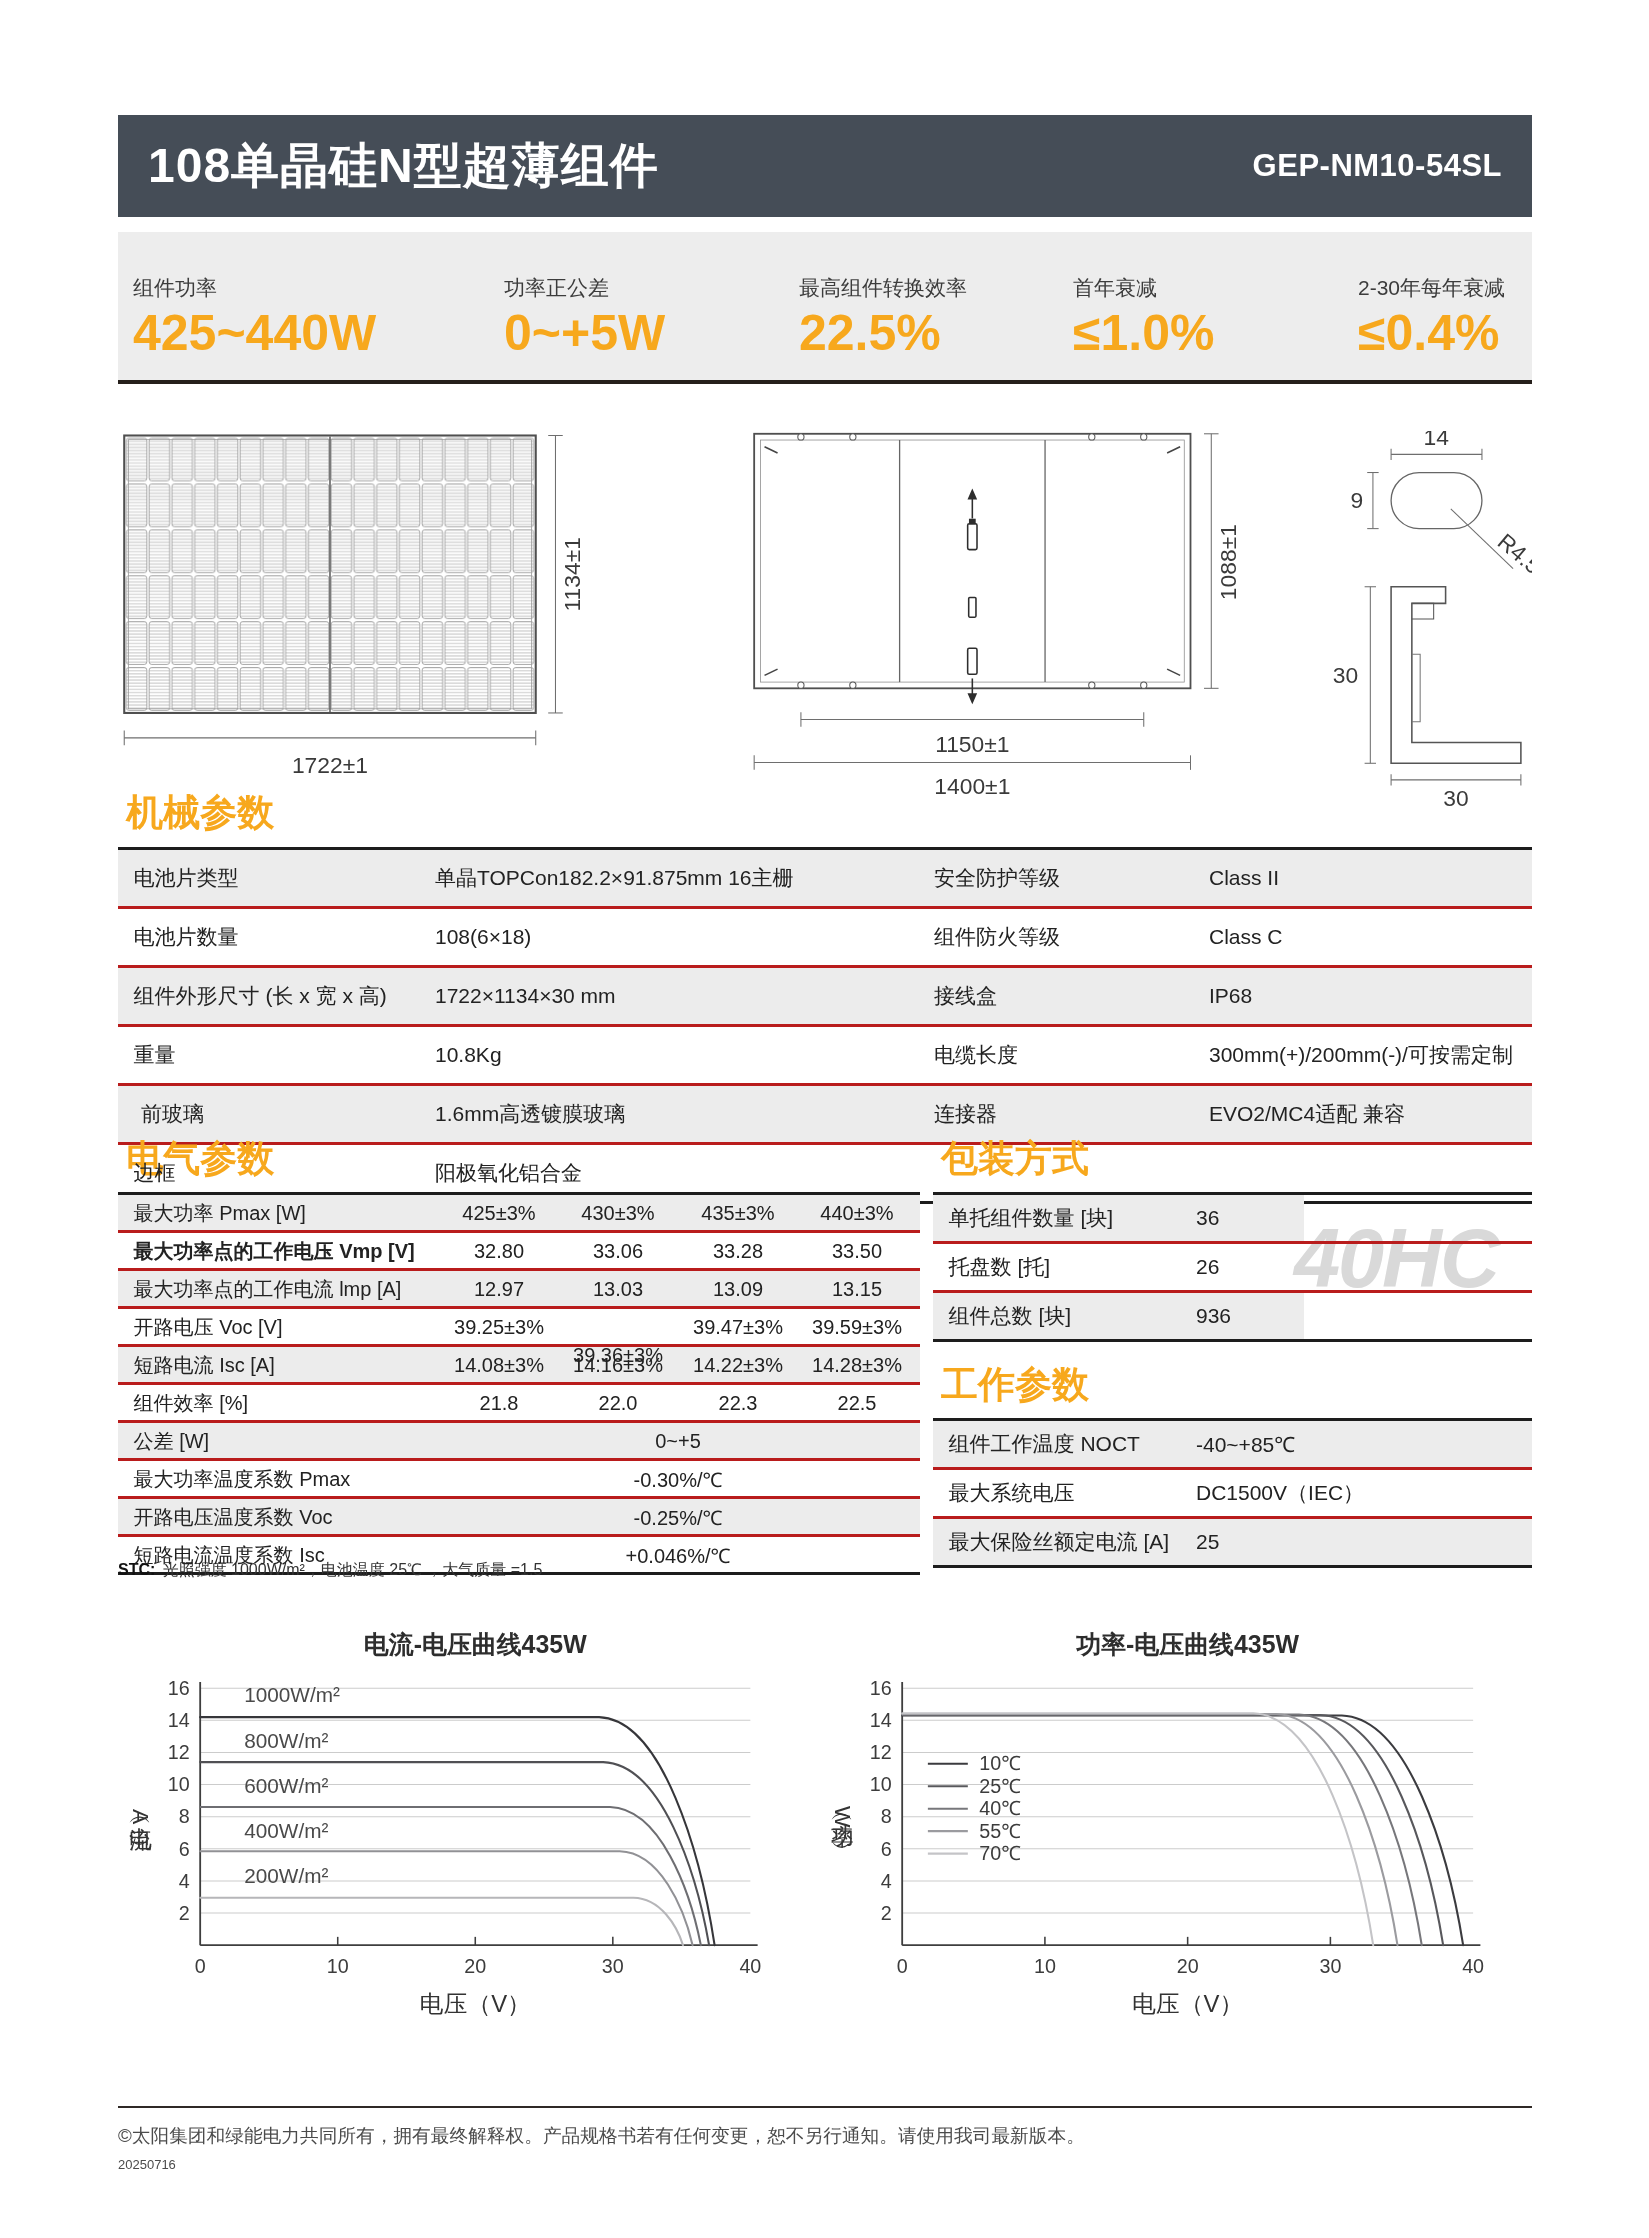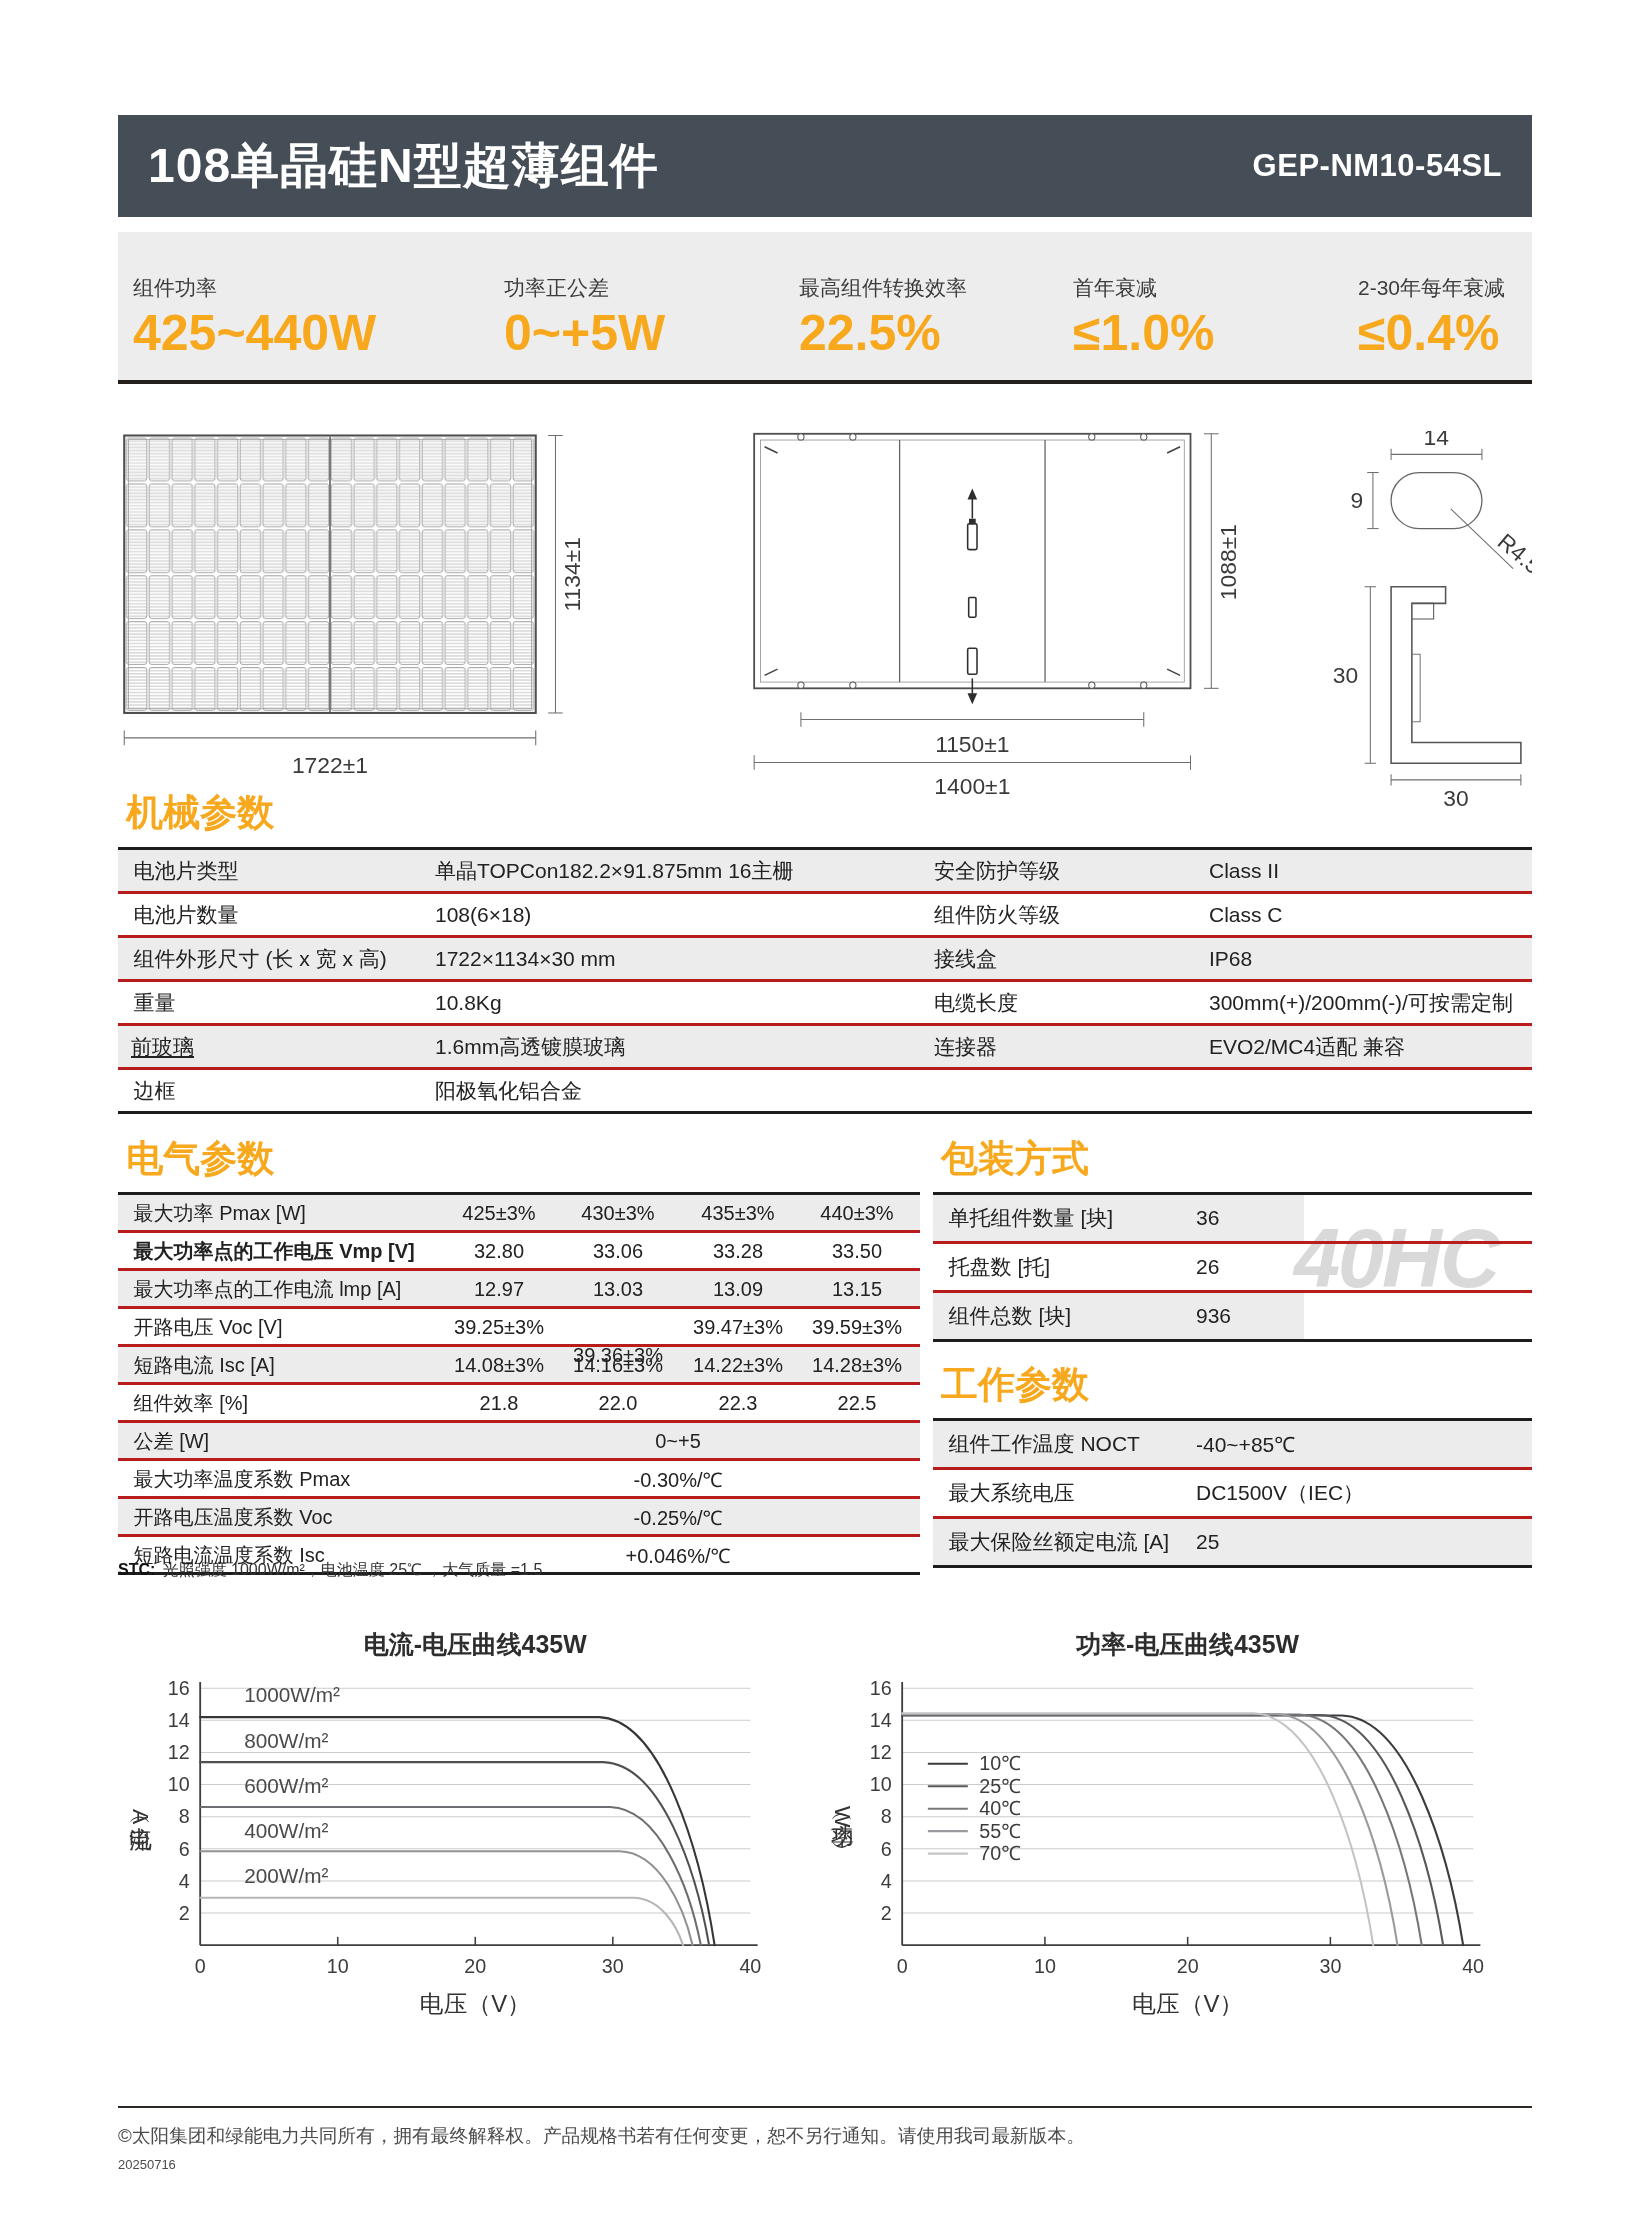--- a/index.html
+++ b/index.html
@@ -27,21 +27,21 @@
 
   
   .sec-title{position:absolute;font-size:37px;font-weight:bold;color:#F7A81D;line-height:1;}
 
   
   .mtable{position:absolute;border-top:3.6px solid #1d1d1d;border-bottom:3.6px solid #1d1d1d;box-sizing:content-box;}
   .trow{position:relative;}
   .trow + .trow{border-top:3px solid #b91c1c;}
   .shaded{background:#ececec;}
   .cell{position:absolute;top:50%;transform:translateY(-50%);white-space:nowrap;color:#222;z-index:1;}
-  .mech-row{height:41px;}
+  .mech-row{height:56px;}
   .mech-row .cell{font-size:21px;}
   .elec-row{height:35px;}
   .elec-row .cell{font-size:20px;}
   .pk-row{height:46px;}
   .pk-row .cell{font-size:21px;}
   .vcell{width:114px;text-align:center;}
   .scell{width:462px;text-align:center;}
   .pshade{position:absolute;left:0;top:0;bottom:0;width:62%;background:#ececec;z-index:0;}
   .watermark{position:absolute;left:361px;top:15.6px;font-size:83px;font-weight:bold;font-style:italic;
              color:#d9d9d9;letter-spacing:-2.1px;z-index:0;}
@@ -213,21 +213,21 @@
           <div class="cell" style="left: 816px;">接线盒</div>
           <div class="cell" style="left: 1091px; text-align: center;">IP68</div>
         </div>
         <div class="trow mech-row">
           <div class="cell" style="left: 15.6px;">重量</div>
           <div class="cell" style="left: 317px;">10.8Kg</div>
           <div class="cell" style="left: 816px;">电缆长度</div>
           <div class="cell" style="left: 1091px;">300mm(+)/200mm(-)/可按需定制</div>
         </div>
         <div class="trow mech-row shaded">
-          <div class="cell" style="left: 13px; text-decoration: underline;">前玻璃</div>
+          <div class="cell" style="left: 23px;">前玻璃</div>
           <div class="cell" style="left: 317px;">1.6mm高透镀膜玻璃</div>
           <div class="cell" style="left: 816px;">连接器</div>
           <div class="cell" style="left: 1091px;">EVO2/MC4适配 兼容</div>
         </div>
         <div class="trow mech-row">
           <div class="cell" style="left: 15.6px;">边框</div>
           <div class="cell" style="left: 317px;">阳极氧化铝合金</div>
           <div class="cell" style="left: 816px;"></div>
           <div class="cell" style="left: 1091px;"></div>
         </div>

